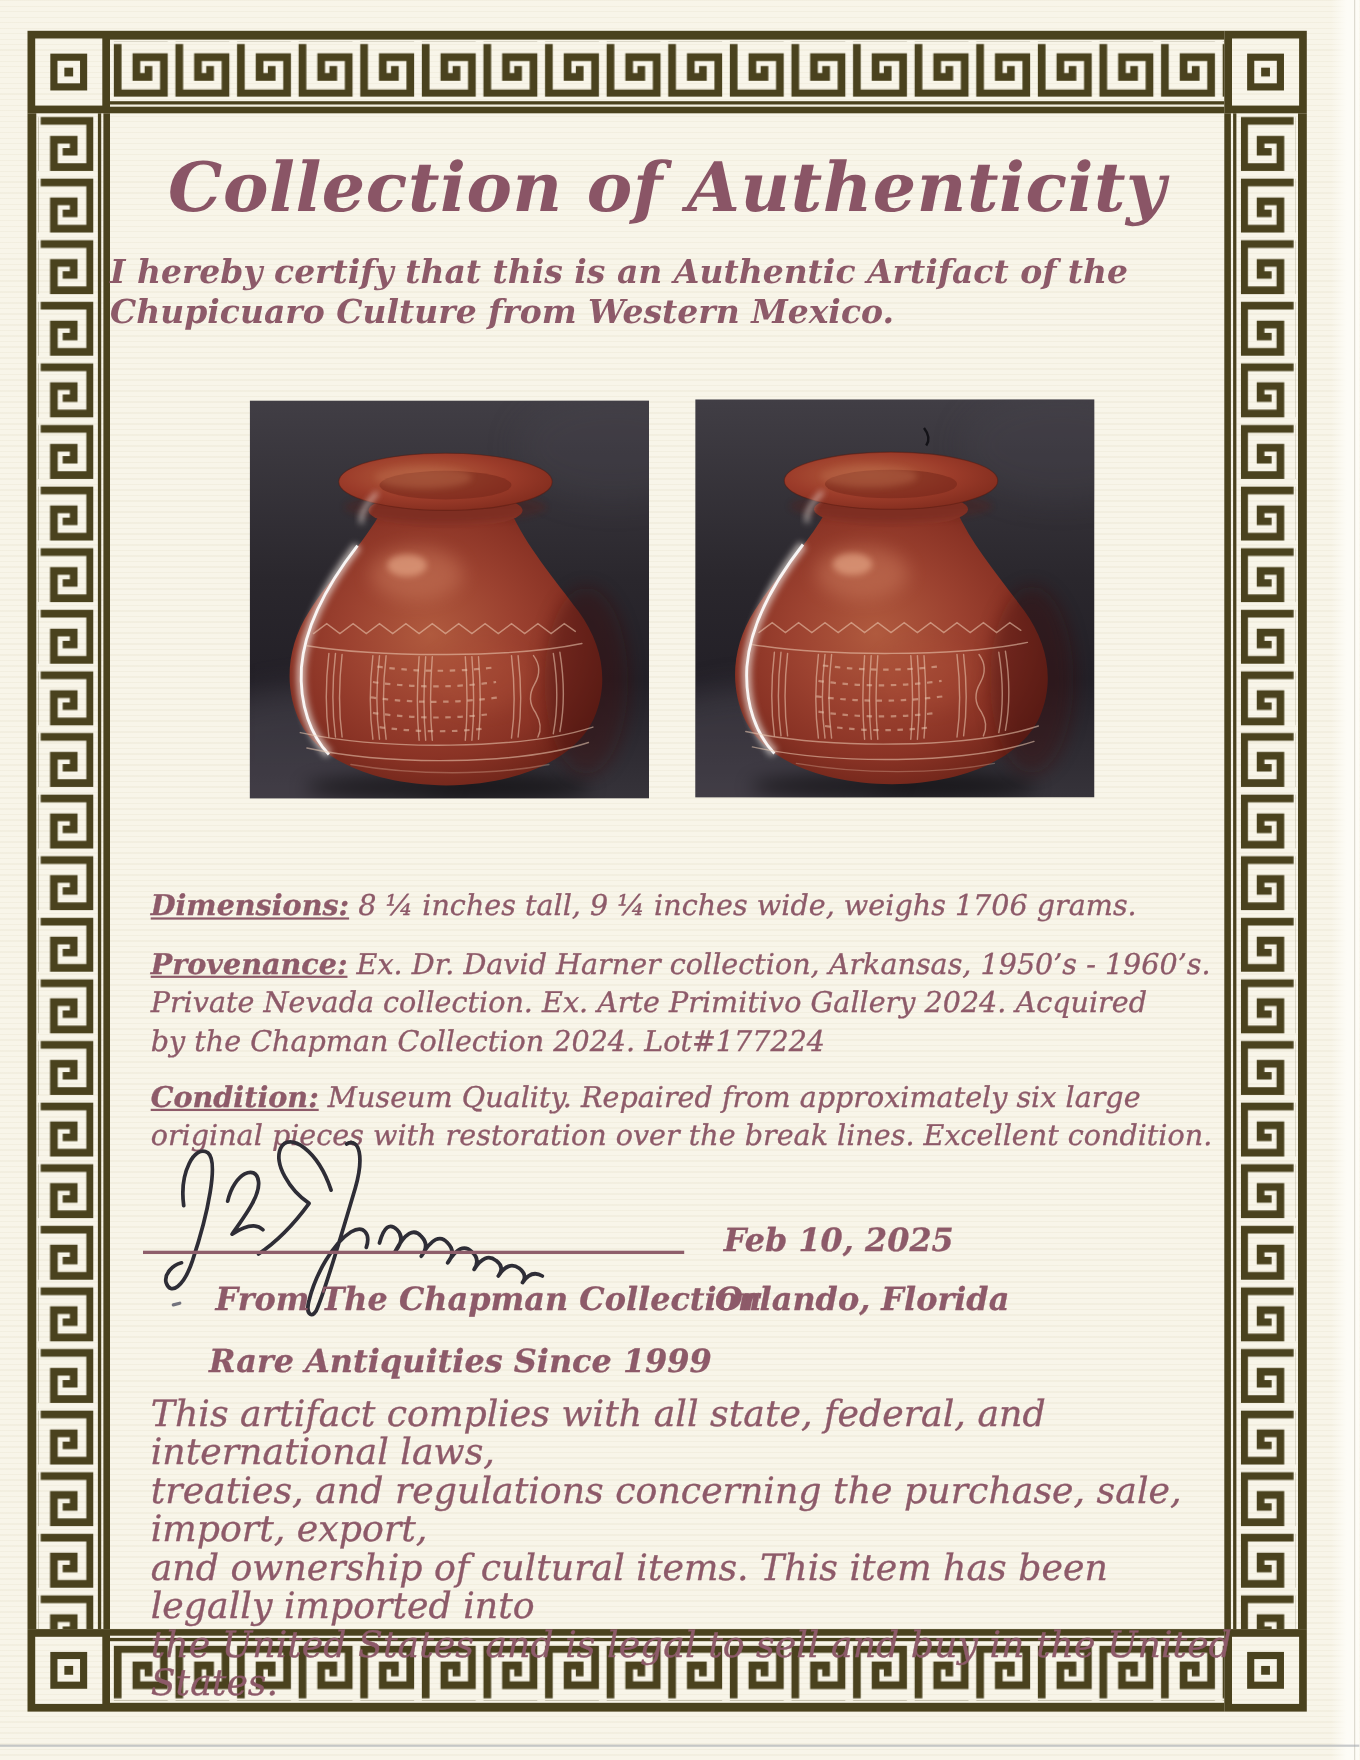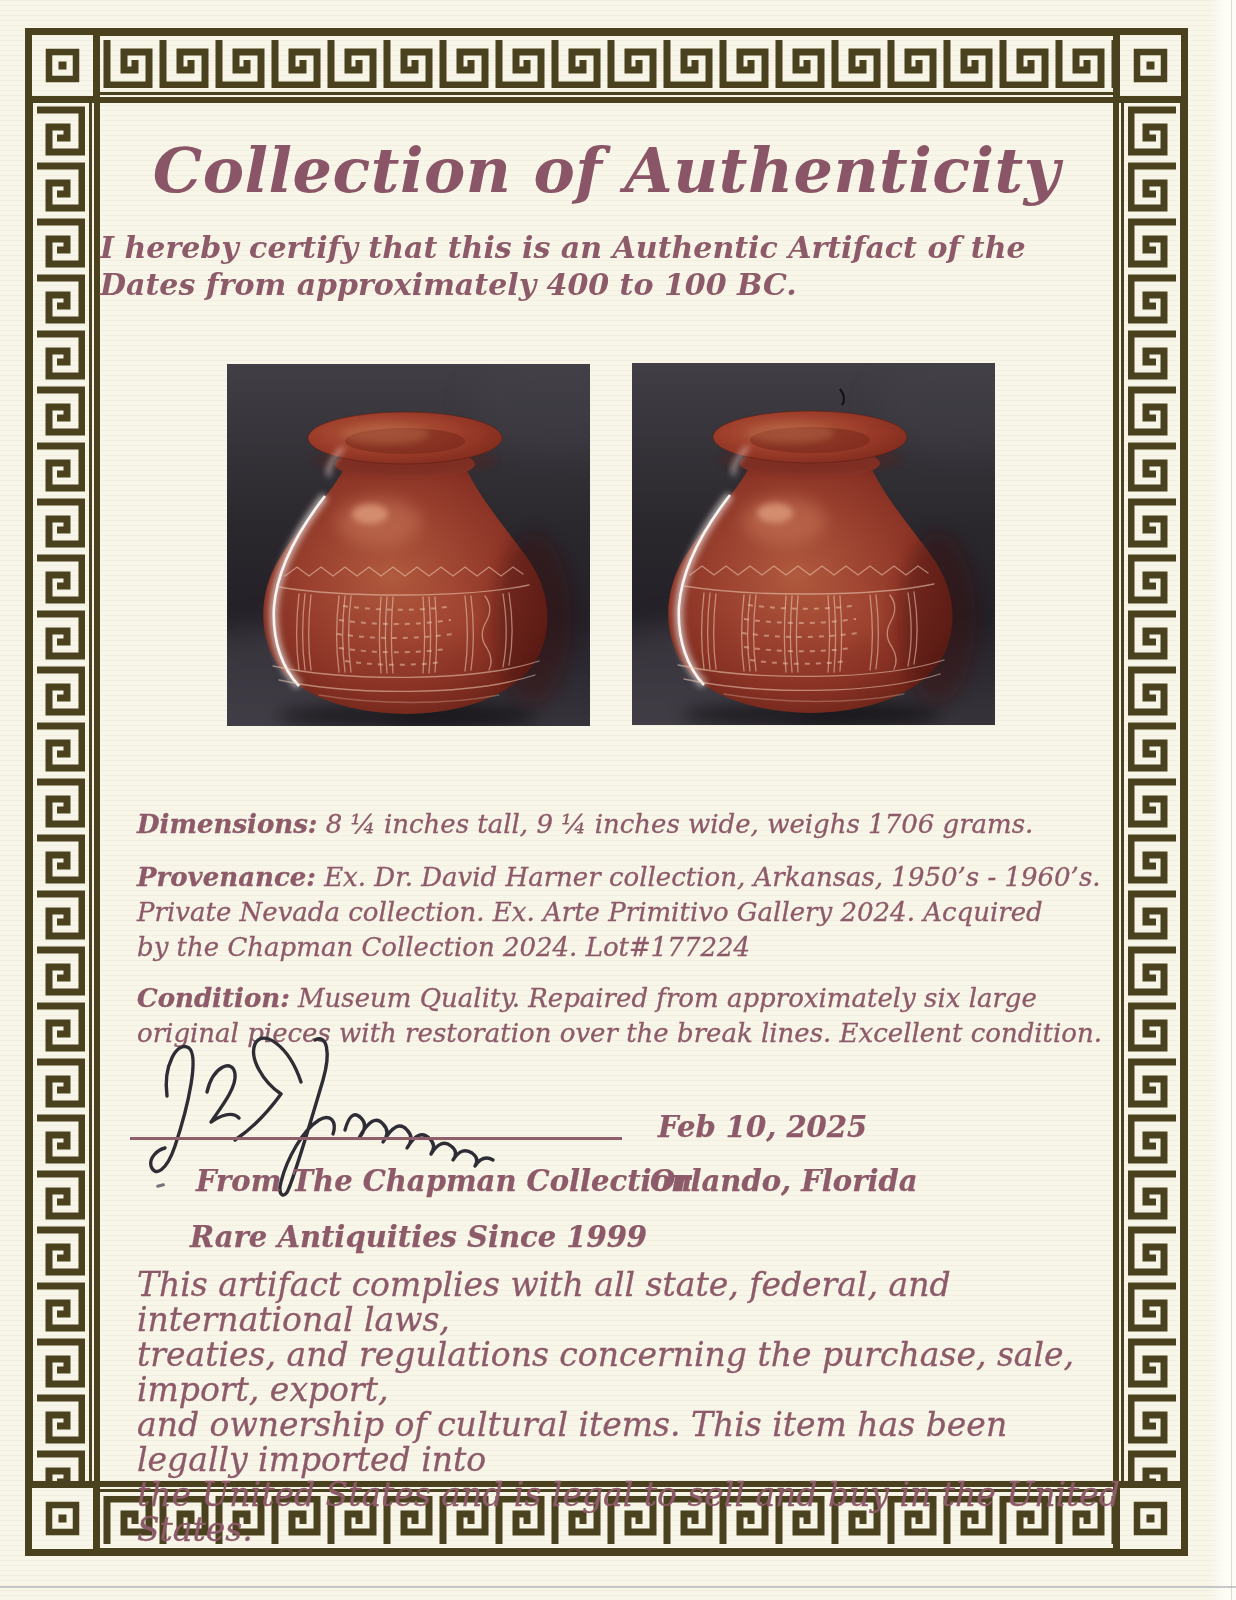--- a/index.html
+++ b/index.html
@@ -30,21 +30,21 @@
   .photo{width:363px;height:362px;top:364px;}
   .photo svg{display:block;width:100%;height:100%;}
   .photo-left{left:227px;}
   .photo-right{left:632px;top:363px;}
   .para{
     left:137px;width:990px;
     font-style:italic;font-weight:400;font-size:26px;line-height:35px;
     color:#8d5a69;white-space:pre-line;
     -webkit-text-stroke:.3px currentColor;
   }
-  .para .lead{font-weight:700;}
+  .para .lead{font-weight:700;text-decoration:underline;}
   #dimensions{top:746px;}
   #provenance{top:799px;}
   #condition{top:920px;}
   #legal{top:1234px;font-size:33px;}
   .sig-svg{left:105px;top:1018px;width:570px;height:190px;}
   .sig-line{left:130px;top:1137px;width:492px;height:3px;background:#8e5e6b;}
   .foot{
     font-style:italic;font-weight:700;font-size:29px;line-height:34px;
     color:#8d5a69;white-space:nowrap;-webkit-text-stroke:.25px currentColor;
   }
@@ -192,21 +192,21 @@
         <path d="M118,297 q50,7 98,1"></path>
       </g>
     </symbol>
   </defs>
 </svg>
 
 <div class="abs title">Collection of Authenticity</div>
 
 <div class="abs intro">
   <div>I hereby certify that this is an Authentic Artifact of the</div>
-  <div>Dates from approximately 400 to 100 BC.</div>
+  <div>Chupicuaro Culture from Western Mexico.</div>
 </div>
 
 <div class="abs photo photo-left">
   <svg viewBox="0 0 363 362">
       <use href="#vaseScene"></use>
     </svg>
 </div>
 <div class="abs photo photo-right">
   <svg viewBox="0 0 363 362">
     <use href="#vaseScene"></use>

